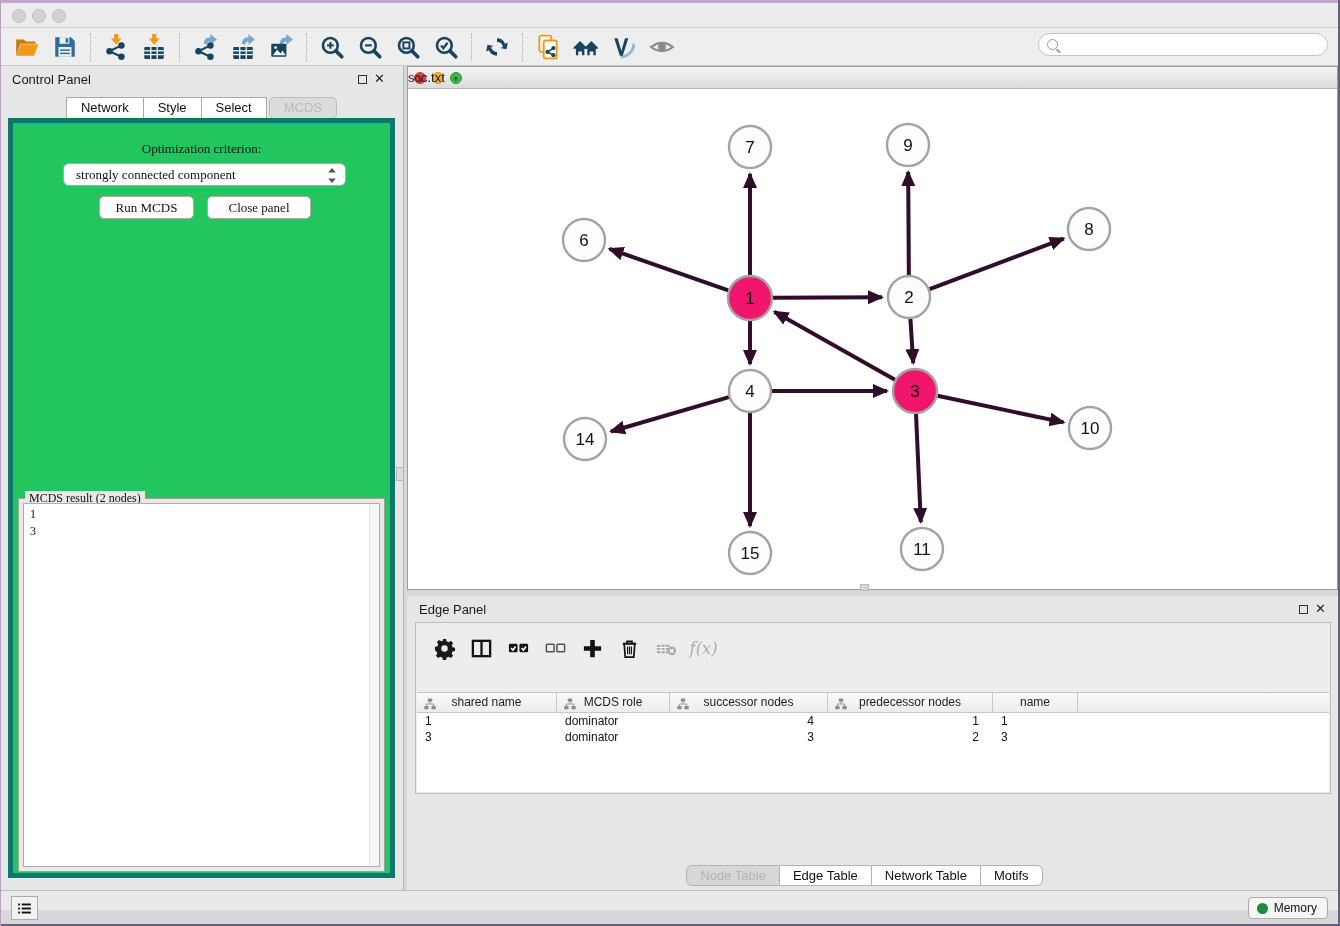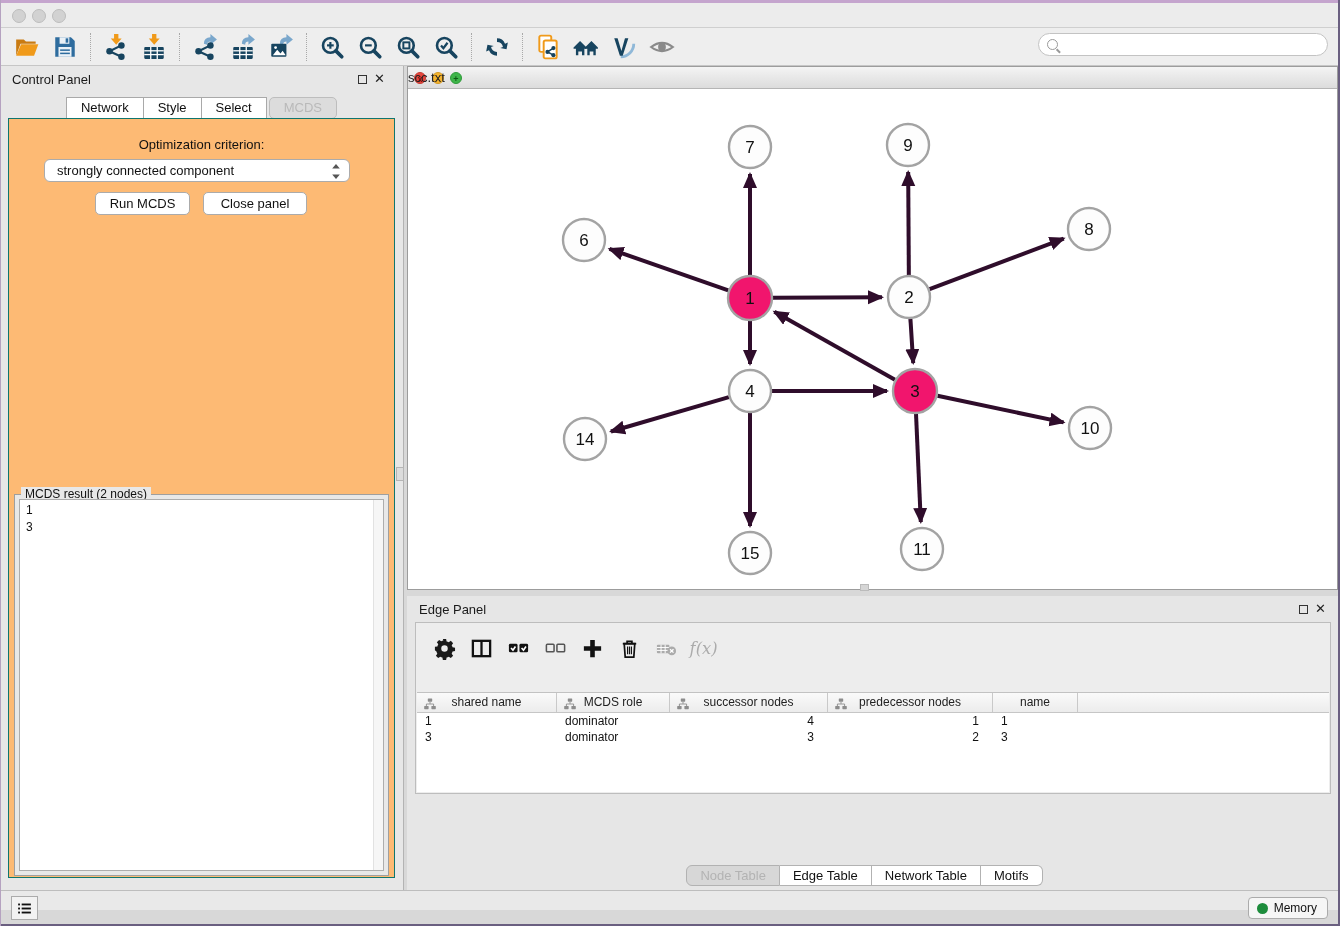--- a/index.html
+++ b/index.html
@@ -31,23 +31,23 @@
   
   .control-panel { position:absolute; left:0; top:66px; width:404px; height:824px; background:#e7e7e7; border-right:1px solid #b3b3b3; }
   .panel-head { position:absolute; left:12px; top:6px; font-size:13px; color:#1a1a1a; }
   .panel-float { position:absolute; width:9px; height:9px; border:1.5px solid #333; top:9px; }
   .panel-close { position:absolute; top:5px; font-size:13px; font-weight:bold; color:#222; }
   .cp-float{ right:36px; } .cp-close{ right:18px; }
   .cp-tabs { position:absolute; left:0; right:0; top:31px; height:22px; text-align:center; }
   .cp-tab { display:inline-block; height:22px; line-height:20px; padding:0 14px; font-size:13px; background:#fff; border:1px solid #a9a9a9; border-left:none; color:#111; vertical-align:top; }
   .cp-tab:first-child { border-left:1px solid #a9a9a9; }
   .cp-tab.active { background:#dcdcdc; color:#b9b9b9; border:1px solid #bdbdbd; border-radius:5px; margin-left:2px; }
-  .cp-body { position:absolute; left:8px; right:8px; top:52px; bottom:12px; border:1px solid #0f766e; background:#fdba74; }
+  .cp-body { position:absolute; left:8px; right:8px; top:52px; bottom:12px; border:5px solid #0f766e; background:#22c55e;font-family:Liberation Serif, serif; }
   .opt-label { position:absolute; left:0; right:0; top:18px; text-align:center; font-size:13px; color:#111; }
-  .criterion { position:absolute; left:35px; right:44px; top:40px; height:23px; background:#fff; border:1px solid #ababab; border-radius:6px; font-size:13px; line-height:21px; padding-left:12px; color:#111; }
+  .criterion { position:absolute; left:50px; right:44px; top:40px; height:23px; background:#fff; border:1px solid #ababab; border-radius:6px; font-size:13px; line-height:21px; padding-left:12px; color:#111; }
   .criterion .stepper { position:absolute; right:8px; top:3px; }
   .btn { position:absolute; height:23px; background:#fff; border:1px solid #ababab; border-radius:5px; font-size:13px; text-align:center; line-height:21px; color:#111; }
   .run-btn { left:86px; width:95px; top:73px; }
   .closep-btn { left:194px; width:104px; top:73px; }
   .result-box { position:absolute; left:5px; right:5px; top:375px; bottom:1px; border:1px solid #9f9f9f; background:#e8e8e8; }
   .result-legend { position:absolute; left:6px; top:-8px; background:#e8e8e8; padding:0 4px; font-size:12px; color:#111; }
   .result-text { position:absolute; left:4px; right:4px; top:4px; bottom:4px; background:#fff; border:1px solid #adadad; font-size:12px; line-height:17px; padding:2px 0 0 6px; color:#111; }
   .result-scroll { position:absolute; right:0; top:0; bottom:0; width:10px; background:#f6f6f6; border-left:1px solid #e2e2e2; }
   .divider-grip { position:absolute; left:396px; top:467px; width:8px; height:14px; background:#dcdcdc; border:1px solid #b5b5b5; z-index:5; }
 

